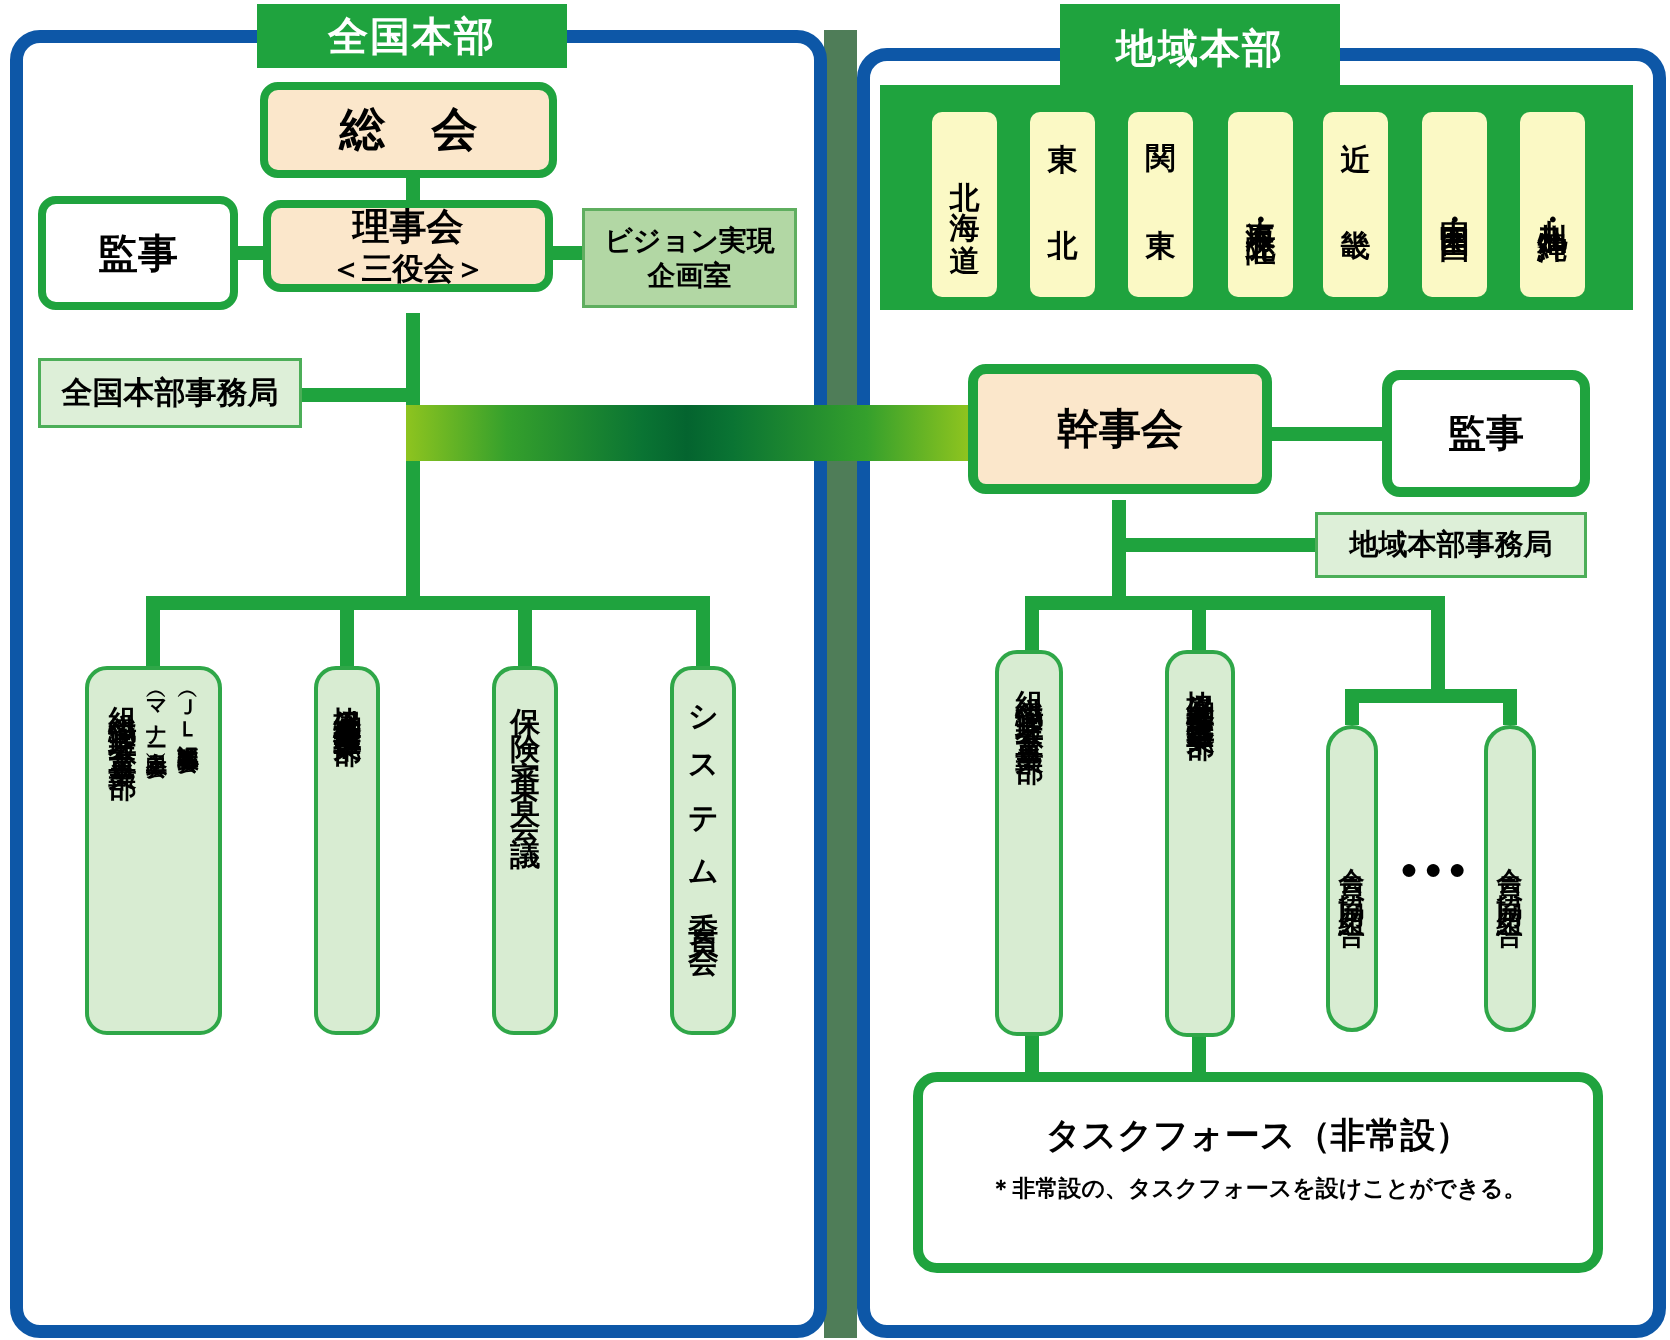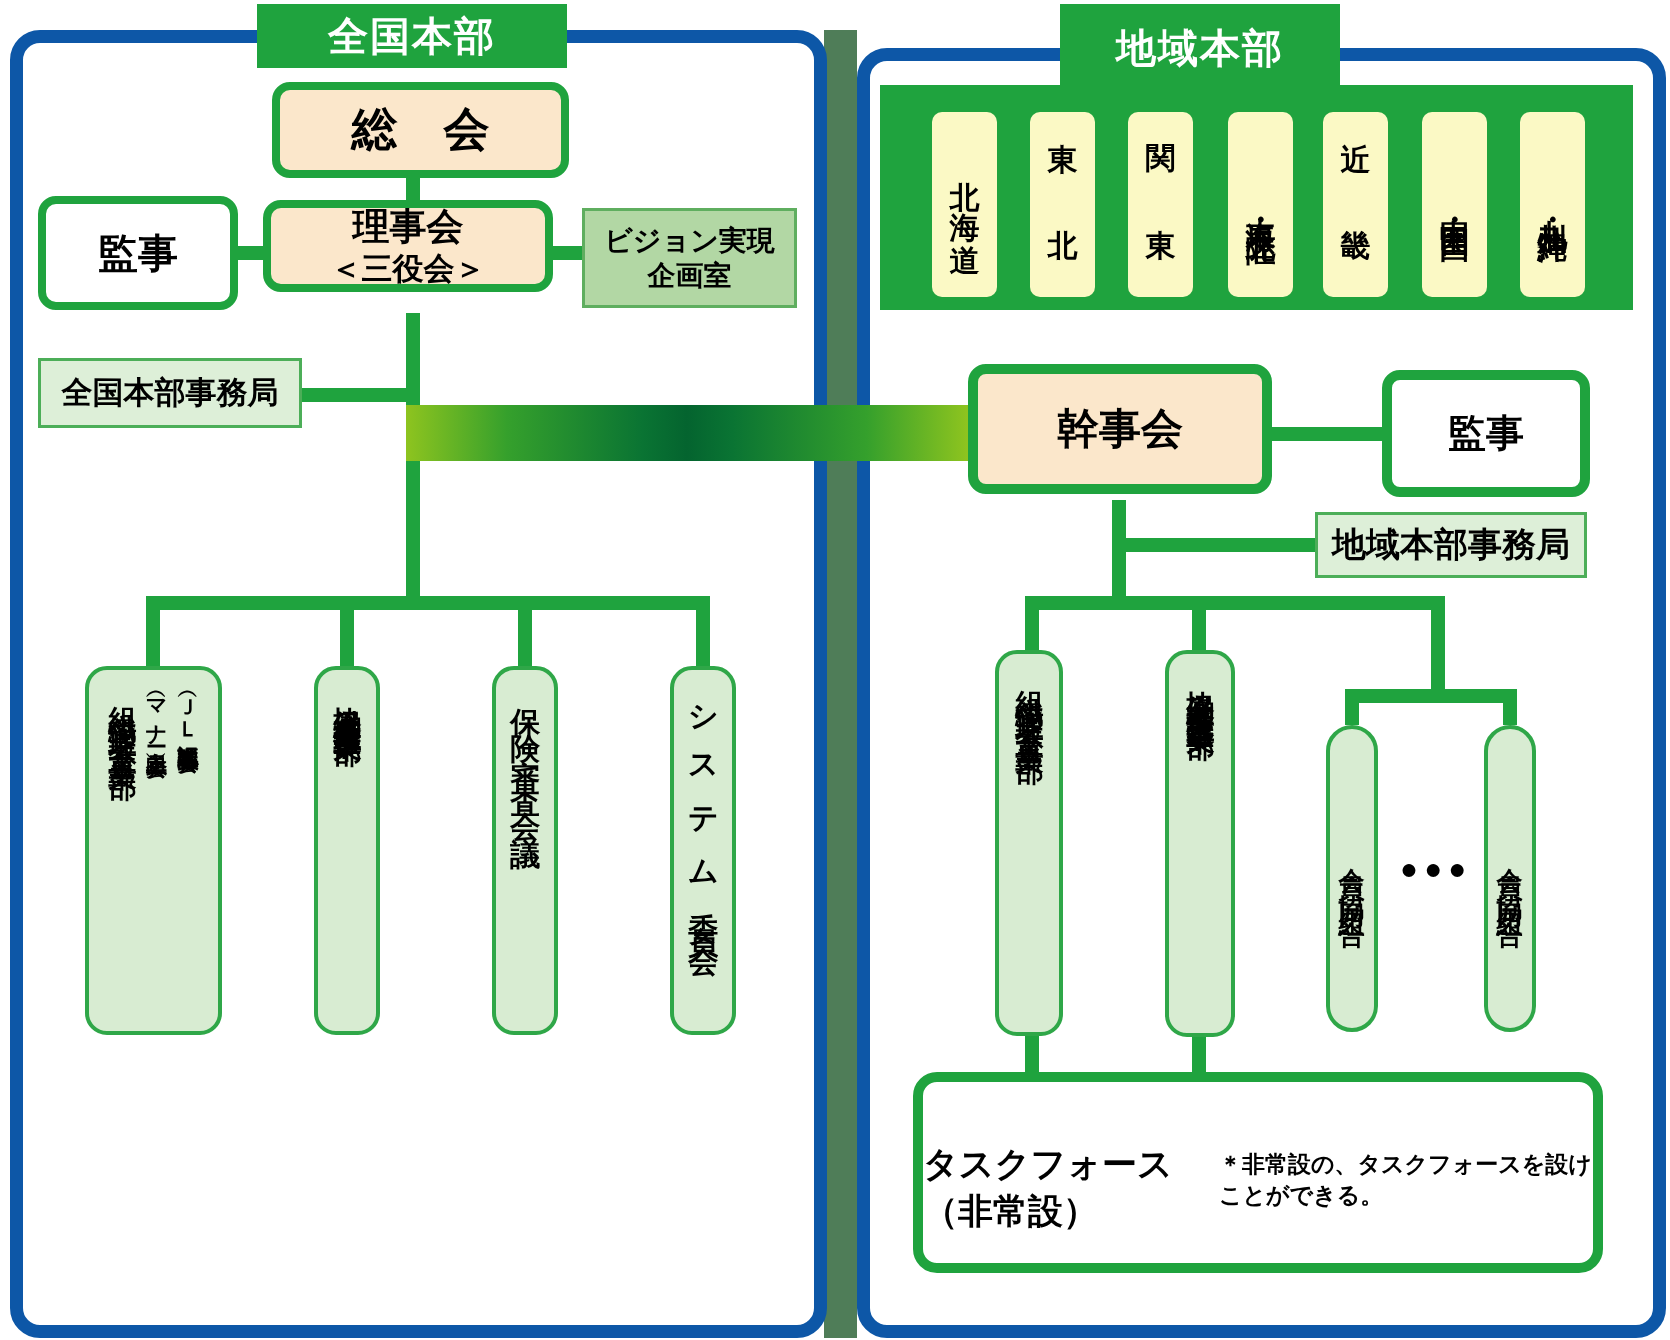--- a/index.html
+++ b/index.html
@@ -35,34 +35,34 @@
   .pref.p5 span{letter-spacing:4px;}    
 
   
   .conn{background:#1fa33e;z-index:4;}
 
   
   .box{border:8px solid #1fa33e;border-radius:18px;display:flex;flex-direction:column;
        align-items:center;justify-content:center;z-index:5;text-align:center;}
   .peach{background:#fbe7cb;}
   .white{background:#fff;font-family:Liberation Serif, serif;}
-  .box-soukai{left:272px;top:82px;width:297px;height:96px;font-size:46px;}
+  .box-soukai{left:260px;top:82px;width:297px;height:96px;font-size:46px;}
   .box-kanji-l{left:38px;top:196px;width:200px;height:114px;font-size:40px;}
   .box-rijikai{left:263px;top:200px;width:290px;height:92px;font-size:37px;line-height:1.2;}
   .box-rijikai .sub{font-size:31px;}
   .box-kanjikai{left:968px;top:364px;width:304px;height:130px;font-size:42px;border-width:10px;}
   .box-kanji-r{left:1382px;top:370px;width:208px;height:127px;font-size:38px;border-width:10px;}
 
   
   .labelbox{background:#ddefd8;border:3px solid #4cae58;display:flex;align-items:center;
             justify-content:center;z-index:5;}
   .box-vision{left:582px;top:208px;width:215px;height:100px;background:#b2d7a4;border-color:#5fae5f;
               font-size:28px;line-height:1.25;flex-direction:column;}
   .box-jimu-n{left:38px;top:358px;width:264px;height:70px;font-size:31px;}
-  .box-jimu-r{left:1315px;top:512px;width:272px;height:66px;font-size:34px;}
+  .box-jimu-r{left:1315px;top:512px;width:272px;height:66px;font-size:29px;}
 
   
   .grad-bar{left:406px;top:405px;width:562px;height:56px;z-index:50;
     background:linear-gradient(90deg,#8ec41f 0%,#35a02c 18%,#0a7433 42%,#04642f 50%,#0a7433 58%,#35a02c 82%,#8ec41f 100%);}
 
   
   .vbox{background:#d8ecd2;border:4px solid #2fa748;border-radius:22px;display:flex;
         justify-content:center;z-index:5;overflow:hidden;padding-top:14px;}
   .vbox span{writing-mode:vertical-rl;text-orientation:mixed;line-height:1.35;font-size:28px;}
   .vbox .main{letter-spacing:8px;}
@@ -81,21 +81,21 @@
   
   .pill{background:#d8ecd2;border:4px solid #2fa748;border-radius:28px;display:flex;
         align-items:center;justify-content:center;z-index:5;overflow:hidden;}
   .pill span{writing-mode:vertical-rl;text-orientation:mixed;font-size:26px;letter-spacing:9px;line-height:1;}
   .pill-1{left:1326px;top:725px;width:52px;height:307px;}
   .pill-2{left:1484px;top:725px;width:52px;height:307px;}
   .dots{left:1386px;top:852px;width:100px;text-align:center;font-size:30px;letter-spacing:6px;z-index:5;}
 
   
   .taskforce{left:913px;top:1072px;width:690px;height:201px;background:#fff;border:10px solid #1fa33e;
-             border-radius:24px;z-index:5;display:flex;flex-direction:row;align-items:center;}
+             border-radius:24px;z-index:5;display:flex;flex-direction:column;align-items:center;}
   .tf-title{margin-top:30px;font-size:35px;}
   .tf-note{margin-top:14px;font-size:23px;}
   .tf-item{margin-top:14px;font-size:29px;}
 </style>
 </head>
 <body>
 
 <div class="abs gap-strip"></div>
 
 <div class="abs panel panel-national"></div>

